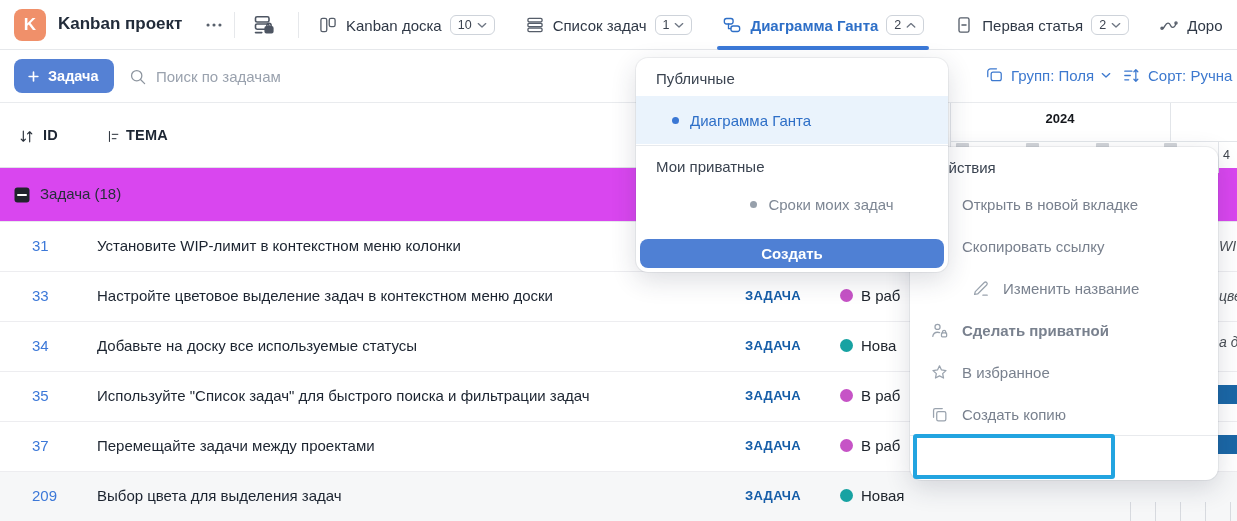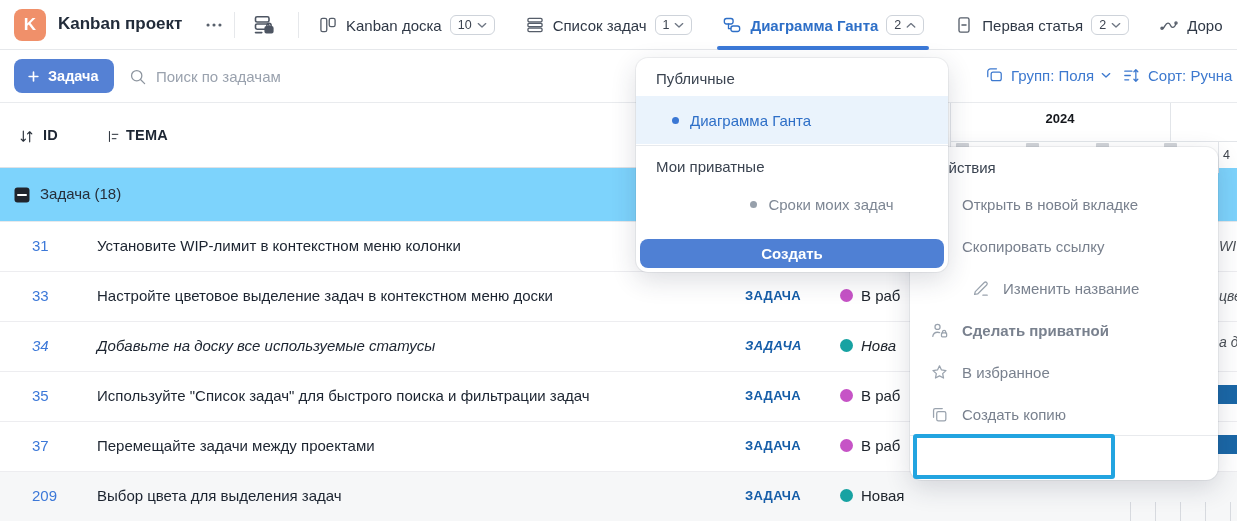--- a/index.html
+++ b/index.html
@@ -41,21 +41,21 @@
   .tool-link{position:absolute;top:16px;display:flex;align-items:center;gap:7px;color:#3d79cf;font-size:15px;
              cursor:pointer;white-space:nowrap;}
   .tool-link .icon{width:19px;height:19px;}
   .tool-link .chev{width:10px;height:7px;color:#3d79cf;}
 
   
   .thead{position:absolute;left:0;top:103px;width:994px;height:65px;border-bottom:1px solid #dfe2e6;background:#fff;}
   .th-label{position:absolute;top:24px;font-size:14.5px;font-weight:700;color:#1d2633;letter-spacing:.2px;cursor:pointer;}
   .th-sort{position:absolute;left:18px;top:25px;width:17px;height:17px;color:#272e38;cursor:pointer;}
   .th-tema{position:absolute;left:106px;top:26px;width:15px;height:15px;color:#272e38;}
-  .group-row{position:absolute;left:0;top:168px;width:1237px;height:54px;background:#7dd3fc;border-bottom:1px solid #e7e9ec;cursor:pointer;}
+  .group-row{position:absolute;left:0;top:168px;width:1237px;height:54px;background:#d946ef;border-bottom:1px solid #e7e9ec;cursor:pointer;}
   .minus{position:absolute;left:14px;top:19px;width:16px;height:16px;cursor:pointer;}
   .group-label{position:absolute;left:40px;top:17px;font-size:15px;color:#262e3a;}
   .row{position:absolute;left:0;width:1237px;height:50px;border-bottom:1px solid #ededf0;background:#fff;}
   .row.hl{background:#f6f7f8;}
   .cid{position:absolute;left:32px;top:15px;font-size:15px;color:#3c78d8;text-decoration:none;cursor:pointer;}
   .ctopic{position:absolute;left:97px;top:15px;font-size:15px;color:#1c2430;white-space:nowrap;}
   .ctype{position:absolute;left:745px;top:16px;font-size:13px;font-weight:700;color:#155da8;letter-spacing:.3px;}
   .cstatus{position:absolute;left:840px;top:15px;display:flex;align-items:center;gap:8px;font-size:15px;color:#20262e;white-space:nowrap;}
   .sdot{width:13px;height:13px;border-radius:50%;flex:none;}
 
@@ -272,21 +272,21 @@
     <div class="row" style="top: 222px;">
       <a class="cid">31</a>
       <span class="ctopic">Установите WIP-лимит в контекстном меню колонки</span>
     </div>
     <div class="row" style="top: 272px;">
       <a class="cid">33</a>
       <span class="ctopic">Настройте цветовое выделение задач в контекстном меню доски</span>
       <span class="ctype">ЗАДАЧА</span>
       <span class="cstatus"><span class="sdot" style="background:#c653c6"></span>В раб</span>
     </div>
-    <div class="row" style="top: 322px; font-style: italic;">
+    <div class="row" style="top: 322px;">
       <a class="cid">34</a>
       <span class="ctopic">Добавьте на доску все используемые статусы</span>
       <span class="ctype">ЗАДАЧА</span>
       <span class="cstatus"><span class="sdot" style="background:#17a2a2"></span>Нова</span>
     </div>
     <div class="row" style="top: 372px;">
       <a class="cid">35</a>
       <span class="ctopic">Используйте "Список задач" для быстрого поиска и фильтрации задач</span>
       <span class="ctype">ЗАДАЧА</span>
       <span class="cstatus"><span class="sdot" style="background:#c653c6"></span>В раб</span>

